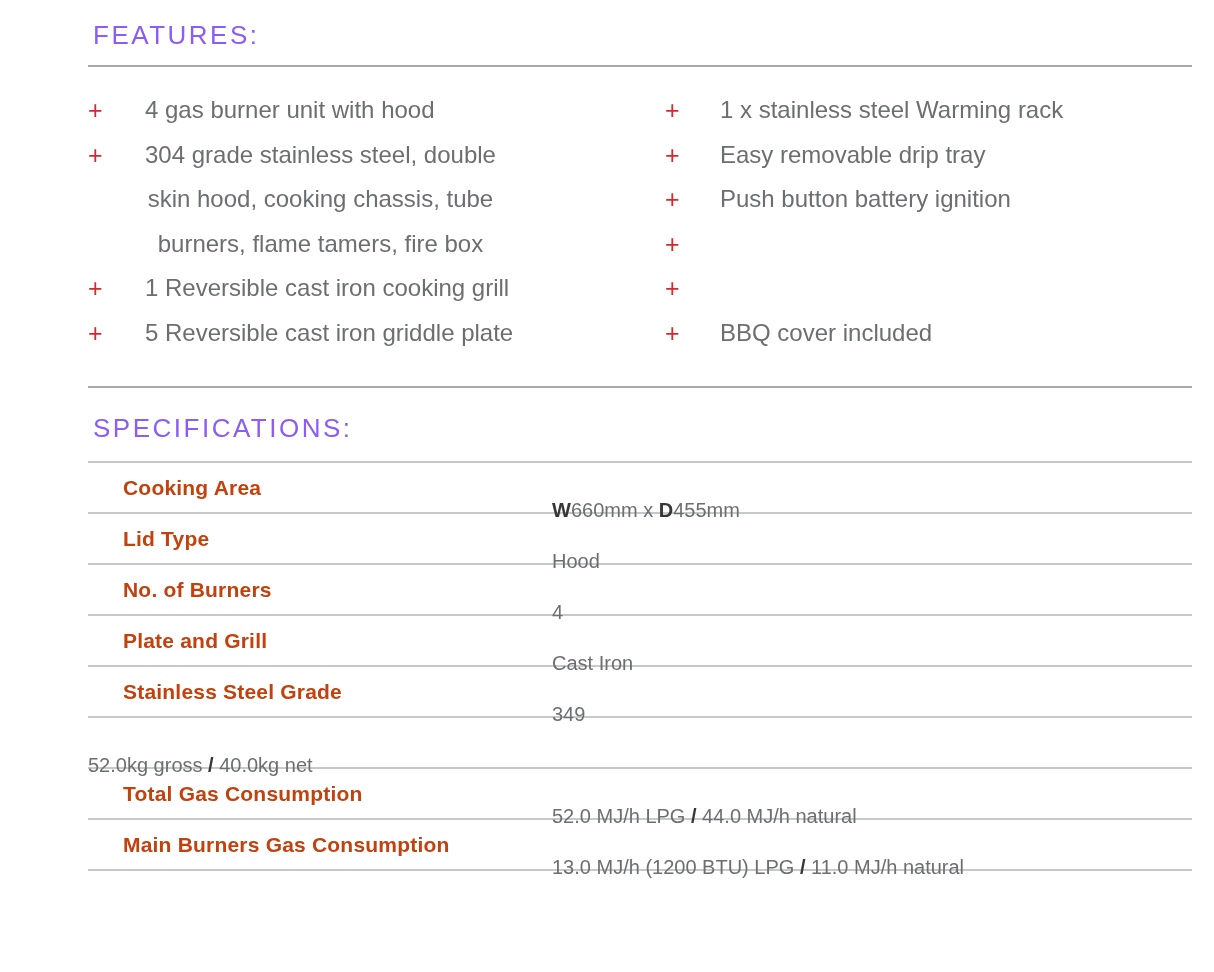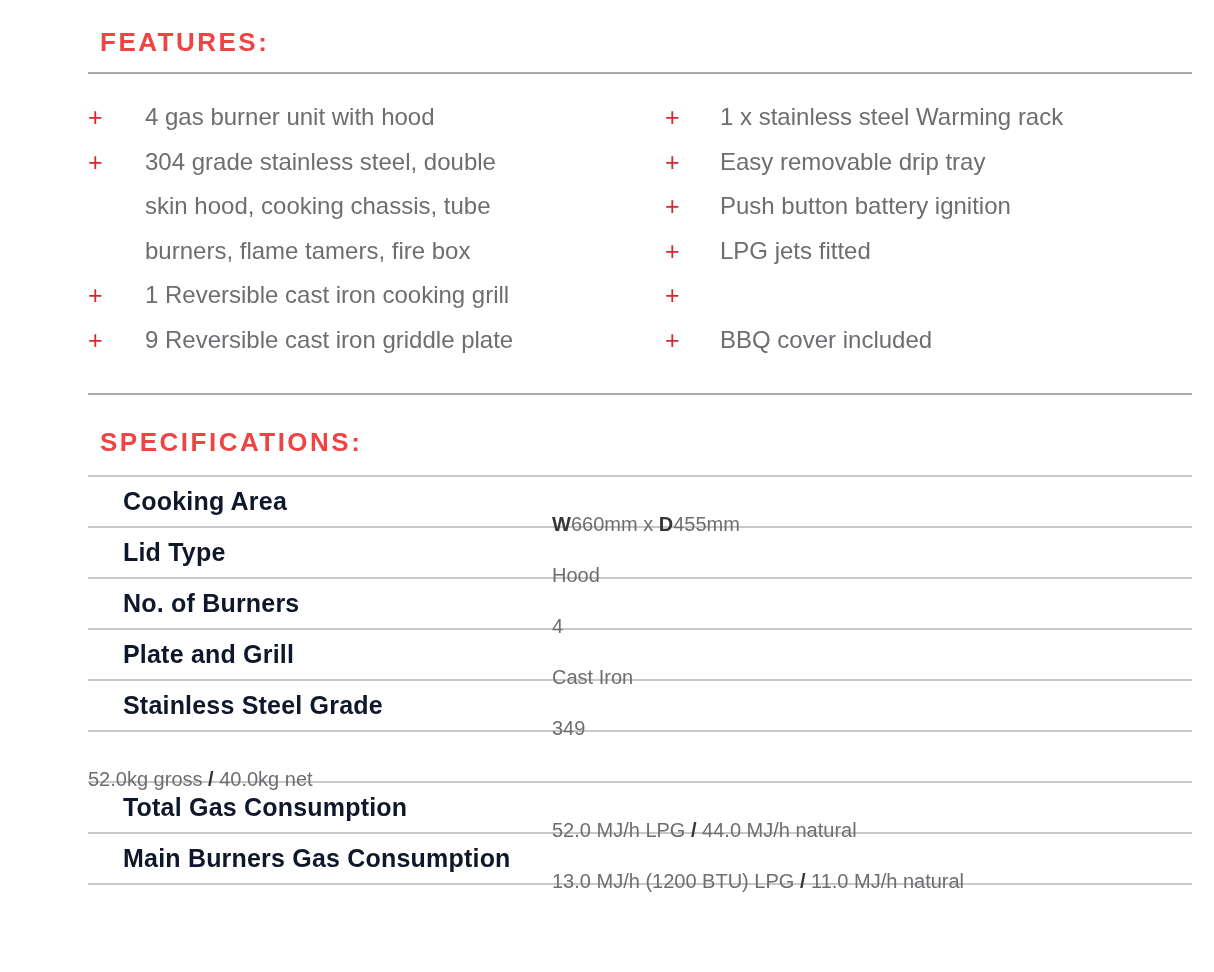--- a/index.html
+++ b/index.html
@@ -15,26 +15,26 @@
     position: relative;
     width: 1214px;
     height: 972px;
     overflow: hidden;
   }
   .content {
     margin: 0 22px 0 88px;
     width: 1104px;
   }
   .section-heading {
-    margin: 12px;
+    margin: 5px;
     padding-top: 15px;
     font-size: 26px;
-    font-weight: 700;
+    font-weight: 400;
     letter-spacing: 2.5px;
-    color: #ef4444;
+    color: #8b5cf6;
   }
   .section-heading.specs {
     padding-top: 20px;
   }
   .rule {
     border: none;
     border-top: 2px solid #a9a9ab;
     margin: 14px 0 0 0;
   }
   .rule.features-bottom {
@@ -62,40 +62,41 @@
   .feature-item .marker {
     flex: none;
     width: 57px;
     color: #d7282f;
     font-size: 25px;
     font-weight: 400;
   }
   .features-col.right .marker { width: 55px; }
   .feature-text {
     white-space: pre-line;
+    text-align: center;
   }
   
   .spec-table {
     margin-top: 17px;
     border-bottom: 2px solid #c7c8ca;
   }
   .spec-row {
     display: flex;
     align-items: center;
     height: 51px;
     border-top: 2px solid #c7c8ca;
   }
   .spec-label {
     flex: none;
     width: 464px;
     padding-left: 35px;
-    font-size: 25px;
+    font-size: 21px;
     font-weight: 700;
     letter-spacing: 0.2px;
-    color: #0f172a;
+    color: #c2410c;
   }
   .spec-value {
     flex: 1;
     font-size: 20px;
     color: #6d6e71;
     margin-top: 46px;
   }
   .spec-value .seg-b {
     font-weight: 700;
     color: #39363a;
@@ -121,39 +122,38 @@
           <span class="feature-text">304 grade stainless steel, double
 skin hood, cooking chassis, tube
 burners, flame tamers, fire box</span>
         </li>
         <li class="feature-item">
           <span class="marker">+</span>
           <span class="feature-text">1 Reversible cast iron cooking grill</span>
         </li>
         <li class="feature-item">
           <span class="marker">+</span>
-          <span class="feature-text">9 Reversible cast iron griddle plate</span>
+          <span class="feature-text">5 Reversible cast iron griddle plate</span>
         </li>
       </ul>
       <ul class="features-col right">
         <li class="feature-item">
           <span class="marker">+</span>
           <span class="feature-text">1 x stainless steel Warming rack</span>
         </li>
         <li class="feature-item">
           <span class="marker">+</span>
           <span class="feature-text">Easy removable drip tray</span>
         </li>
         <li class="feature-item">
           <span class="marker">+</span>
           <span class="feature-text">Push button battery ignition</span>
         </li>
         <li class="feature-item">
           <span class="marker">+</span>
-          <span class="feature-text">LPG jets fitted</span>
         </li>
         <li class="feature-item">
           <span class="marker">+</span>
         </li>
         <li class="feature-item">
           <span class="marker">+</span>
           <span class="feature-text">BBQ cover included</span>
         </li>
       </ul>
     </div>

